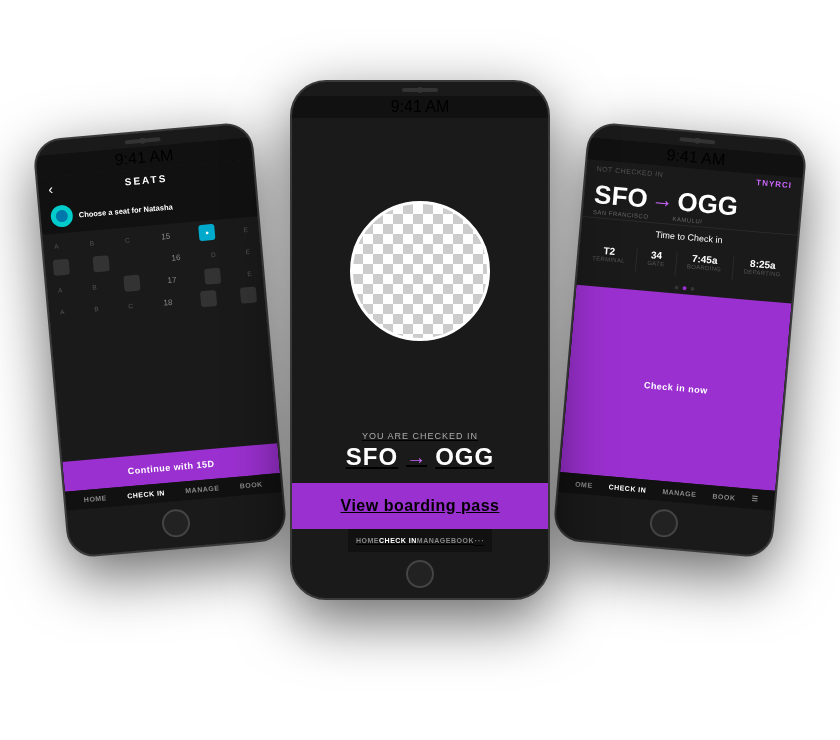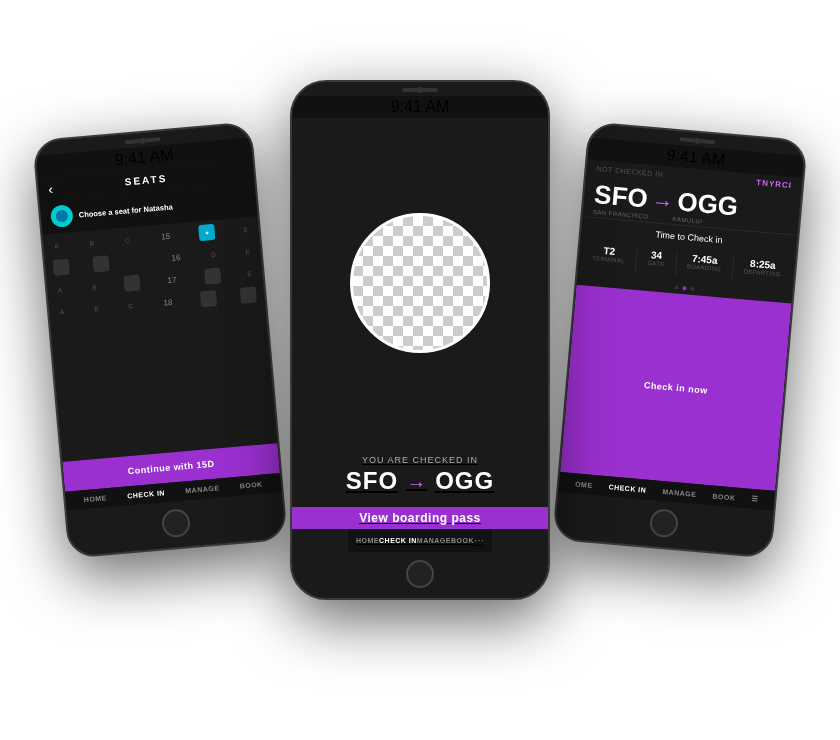--- a/index.html
+++ b/index.html
@@ -180,25 +180,25 @@
       margin-bottom: 12px;
     }
 
     .route-arrow {
       color: #cc66ff;
       font-size: 20px;
     }
 
     .purple-button {
       background: #9b30d0;
-      color: #ffffff;
+      color: #000000;
       width: 100%;
-      padding: 4px 0;
+      padding: 14px 0;
       text-align: center;
-      font-size: 12px;
+      font-size: 16px;
       font-weight: 600;
       letter-spacing: 0.5px;
       cursor: pointer;
       flex-shrink: 0;
     }
 
     
     .bottom-nav {
       background: #111;
       display: flex;

